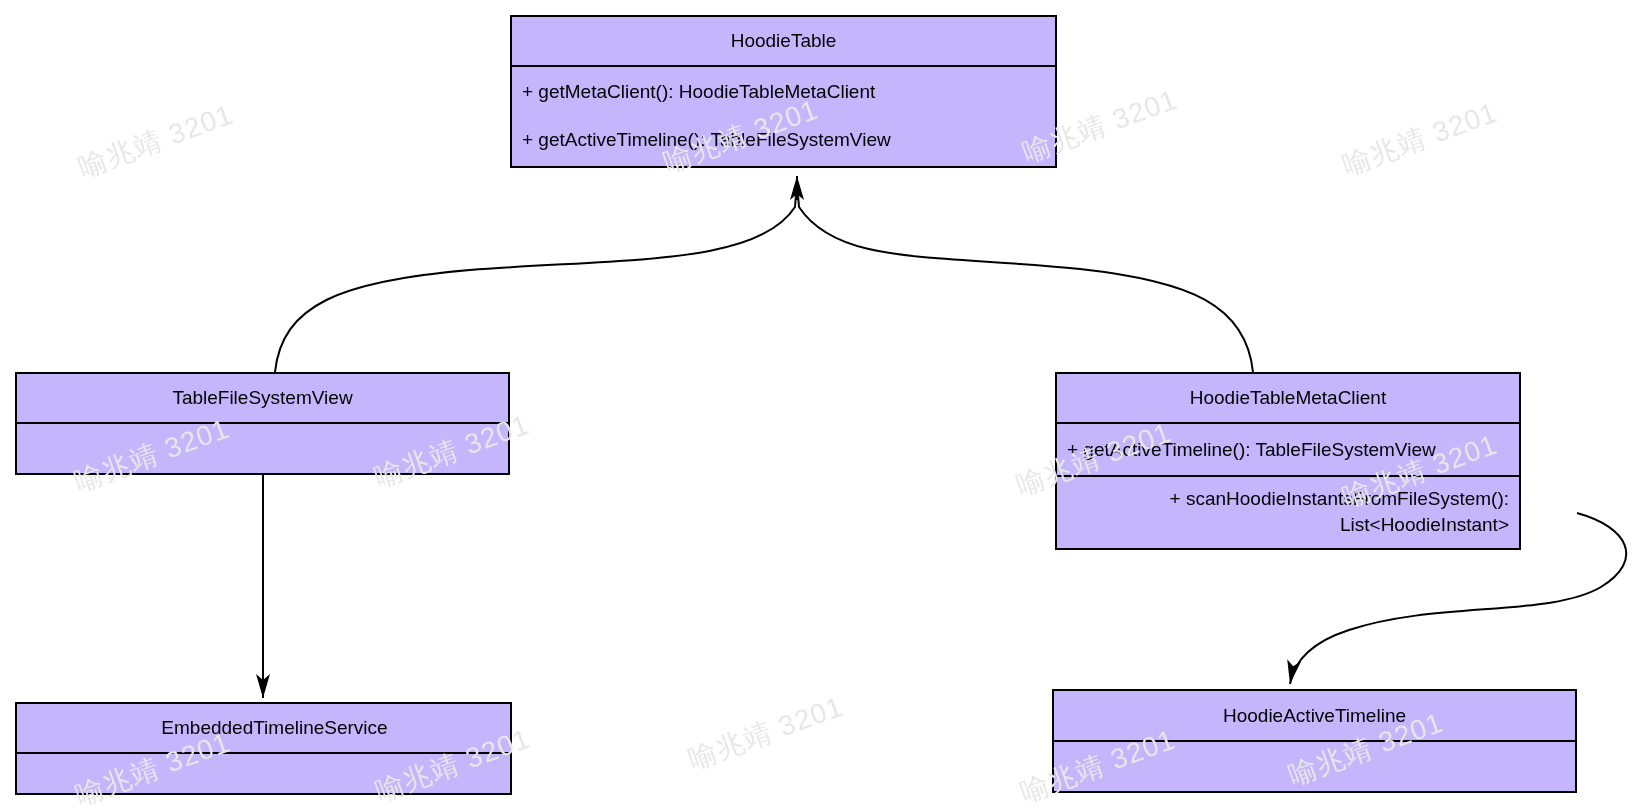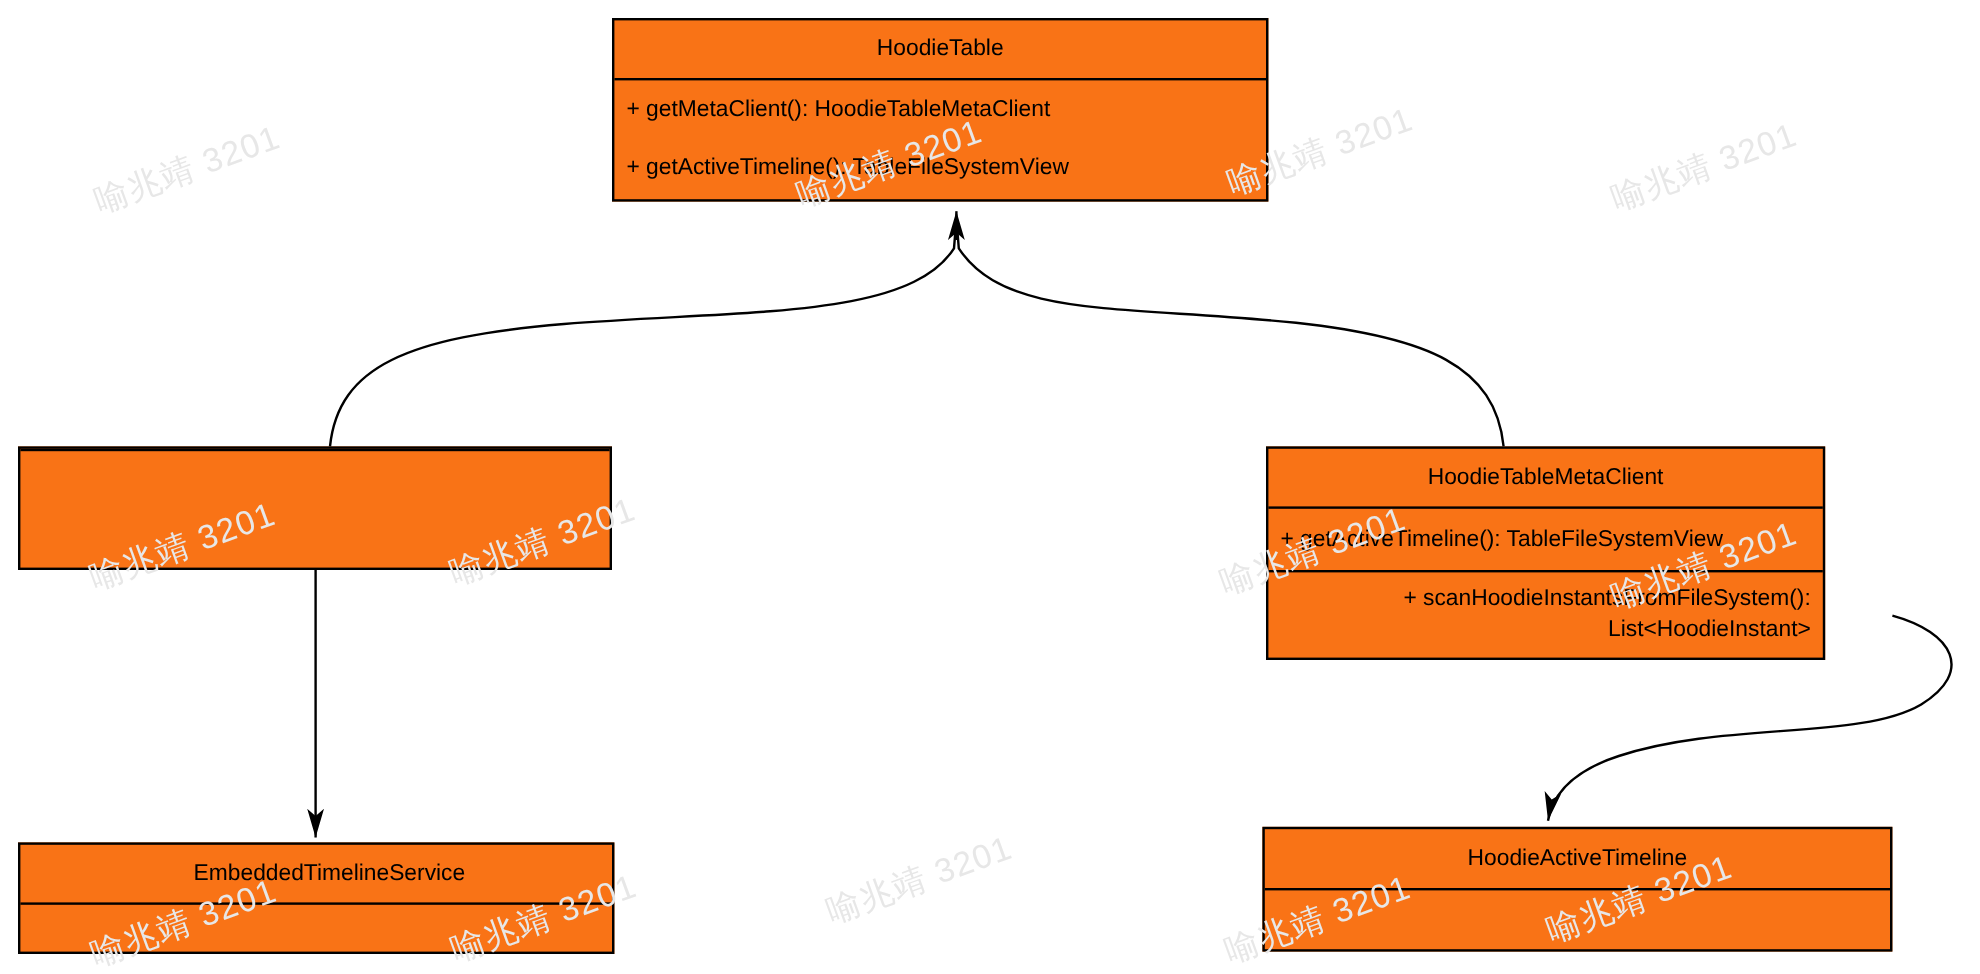--- a/index.html
+++ b/index.html
@@ -1,20 +1,20 @@
 <!DOCTYPE html>
 <html><head>
 <meta charset="utf-8">
 <style>
   html,body{margin:0;padding:0;background:#ffffff;}
   body{width:1650px;height:812px;font-family:"Liberation Sans","DejaVu Sans",sans-serif;}
   .stage{position:relative;width:1650px;height:812px;overflow:hidden;background:#fff;}
 
   
-  .class-box{position:absolute;box-sizing:border-box;background:#f97316;border:2px solid #000;z-index:2;}
+  .class-box{position:absolute;box-sizing:border-box;background:#c4b5fd;border:2px solid #000;z-index:2;}
   .cb-title{display:flex;align-items:center;justify-content:center;font-size:19px;color:#000;box-sizing:border-box;}
   .cb-comp{border-top:2px solid #000;box-sizing:border-box;display:flex;flex-direction:column;justify-content:center;}
   .cb-method{display:flex;align-items:center;padding:0 10px;font-size:19px;color:#000;line-height:27px;}
   .cb-method.tall{height:50px;}
   .cb-method.wrap{display:block;padding:0 10px;}
 
   
   svg.edges{position:absolute;left:0;top:0;z-index:3;pointer-events:none;}
   svg.edges path.edge{fill:none;stroke:#000;stroke-width:2;}
 
@@ -30,20 +30,21 @@
 
   <div class="class-box" style="left:510px;top:15px;width:547px;height:153px;">
     <div class="cb-title" style="height:48px;">HoodieTable</div>
     <div class="cb-comp" style="height:99px;">
       <div class="cb-method tall">+ getMetaClient(): HoodieTableMetaClient</div>
       <div class="cb-method tall">+ getActiveTimeline(): TableFileSystemView</div>
     </div>
   </div>
 
   <div class="class-box" style="left:15px;top:372px;width:495px;height:103px;">
+    <div class="cb-title" style="height:48px;">TableFileSystemView</div>
     <div class="cb-comp" style="height:49px;"></div>
   </div>
 
   <div class="class-box" style="left:1055px;top:372px;width:466px;height:178px;">
     <div class="cb-title" style="height:48px;">HoodieTableMetaClient</div>
     <div class="cb-comp" style="height:53px;">
       <div class="cb-method">+ getActiveTimeline(): TableFileSystemView</div>
     </div>
     <div class="cb-comp" style="height:71px;">
       <div class="cb-method wrap" style="font-size:19px;line-height:26px;text-align:right;">+ scanHoodieInstantsFromFileSystem(): List&lt;HoodieInstant&gt;</div>

